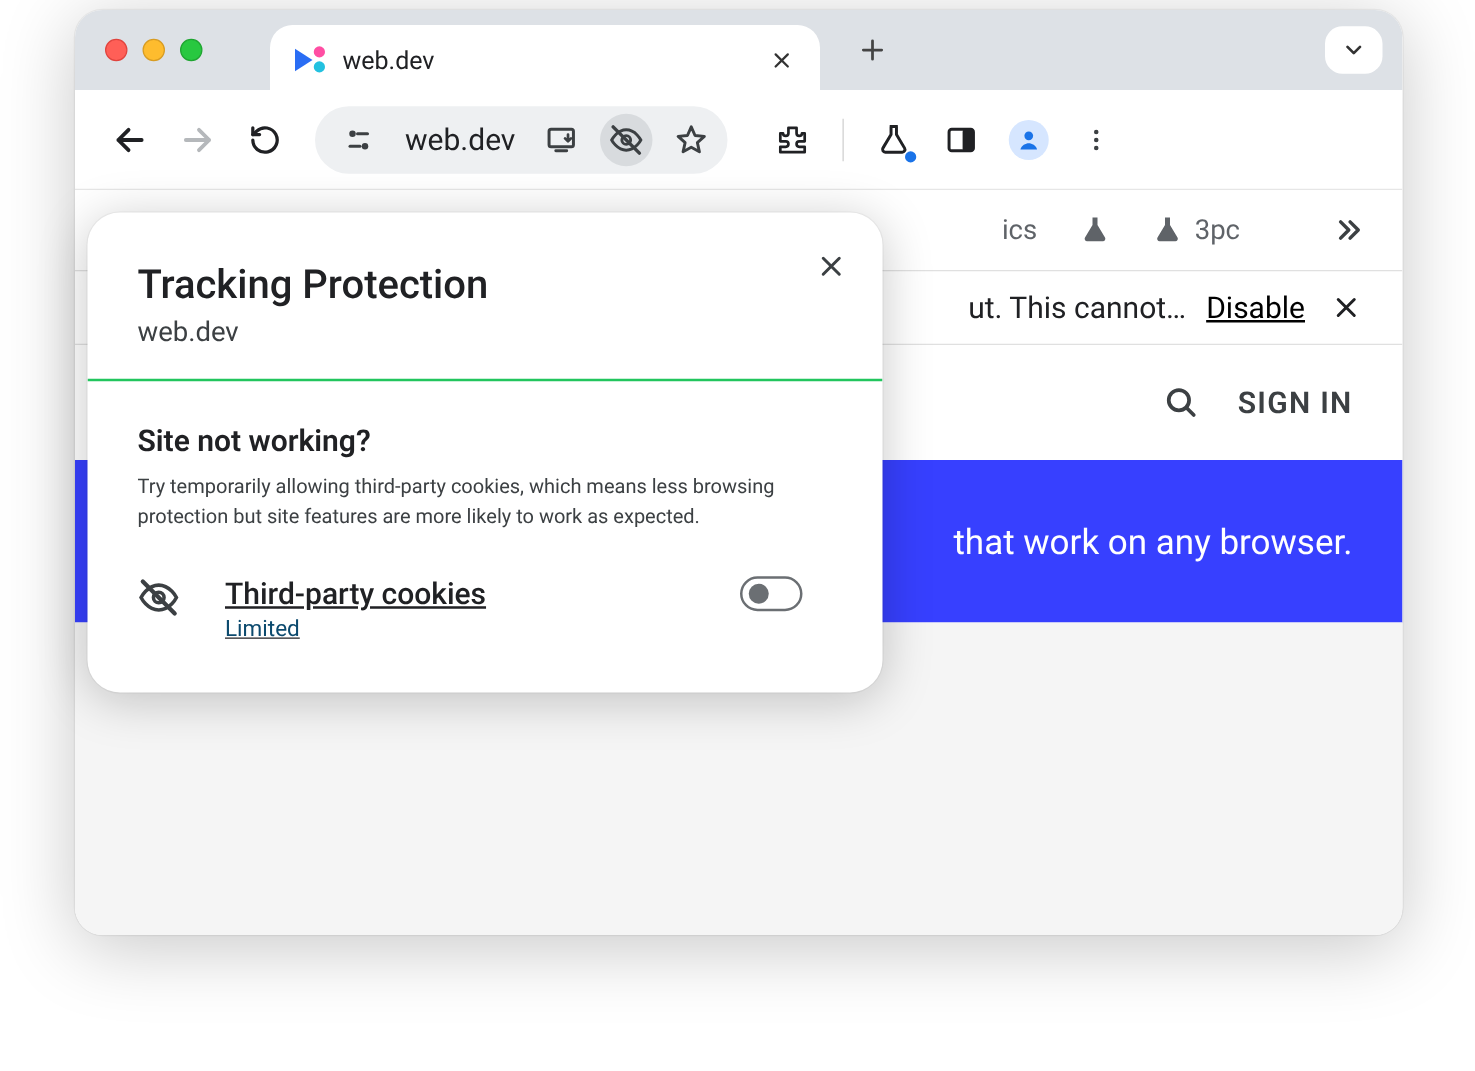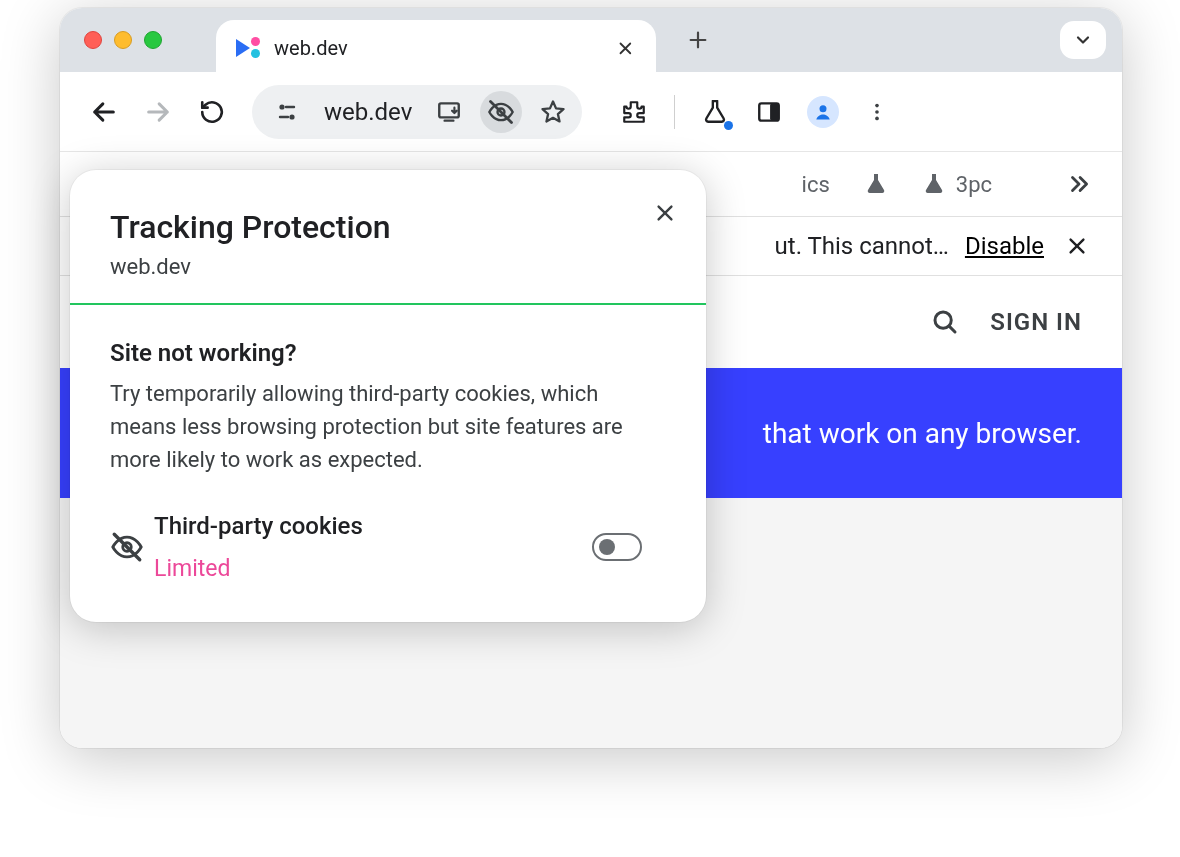--- a/index.html
+++ b/index.html
@@ -182,27 +182,27 @@
     padding: 38px 40px 24px 40px;
     border-bottom: 2px solid #22c55e;
     position:relative;
   }
   .pv-title { font-size: 32px; font-weight: 500; margin-bottom: 8px; }
   .pv-sub   { font-size: 22px; color:#3c4043; }
   .pv-close { position:absolute; top:32px; right:30px; font-size:28px; cursor:pointer; color:#3c4043; }
 
   .pv-body { padding: 34px 64px 40px 40px; }
   .pv-q { font-size: 24px; font-weight: 600; margin-bottom: 10px; }
-  .pv-p { font-size: 22px; line-height: 1.5; color:#3c4043; margin-bottom: 36px; }
-
-  .pv-row { display:flex; align-items:center; gap: 10px; }
+  .pv-p { font-size: 16px; line-height: 1.5; color:#3c4043; margin-bottom: 36px; }
+
+  .pv-row { display:flex; gap: 36px; text-decoration: underline; }
   .pv-row .eye-ic { color:#3c4043; }
   .pv-row .col { flex:1; }
   .pv-row .row-title { font-size: 24px; font-weight:500; }
-  .pv-row .row-sub   { font-size: 23px; color:#ec4899; margin-top:15px; }
+  .pv-row .row-sub   { font-size: 18px; color:#0c4a6e; margin-top:4px; }
 
   .toggle {
     width: 50px; height: 28px;
     border: 2px solid #6b6f73;
     border-radius: 16px;
     position: relative;
     cursor:pointer;
     background: #fff;
   }
   .toggle .knob {

